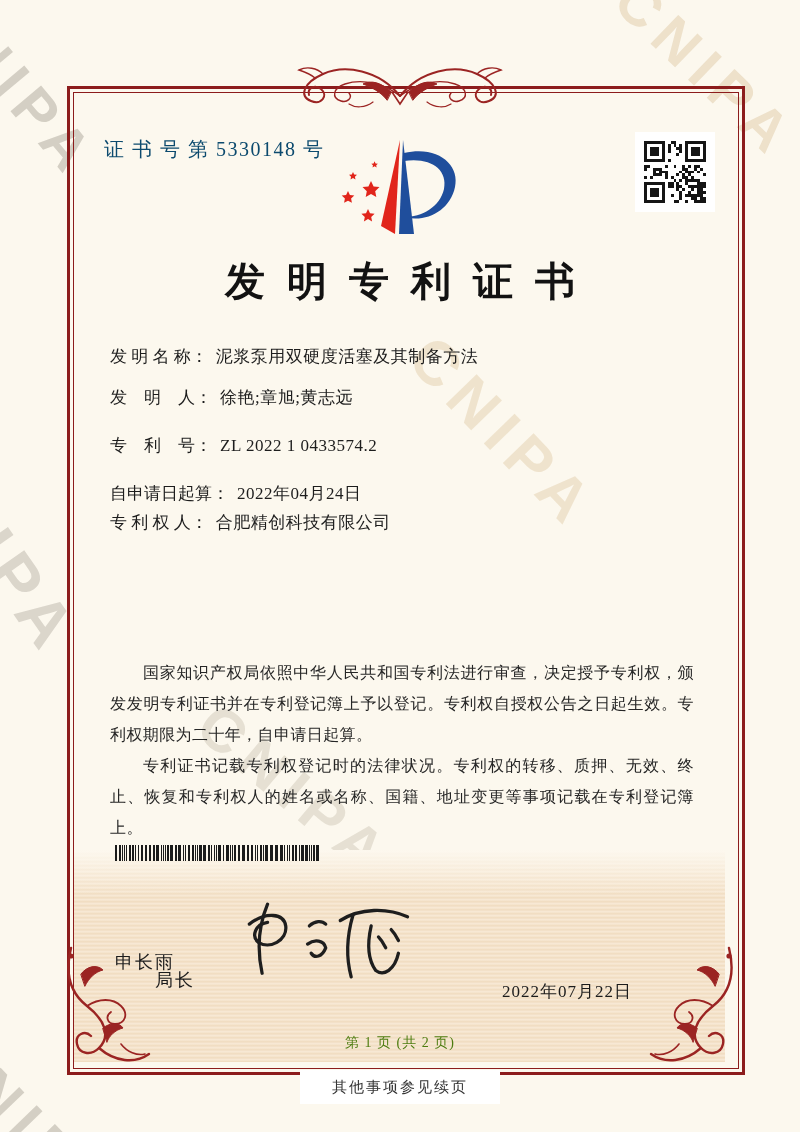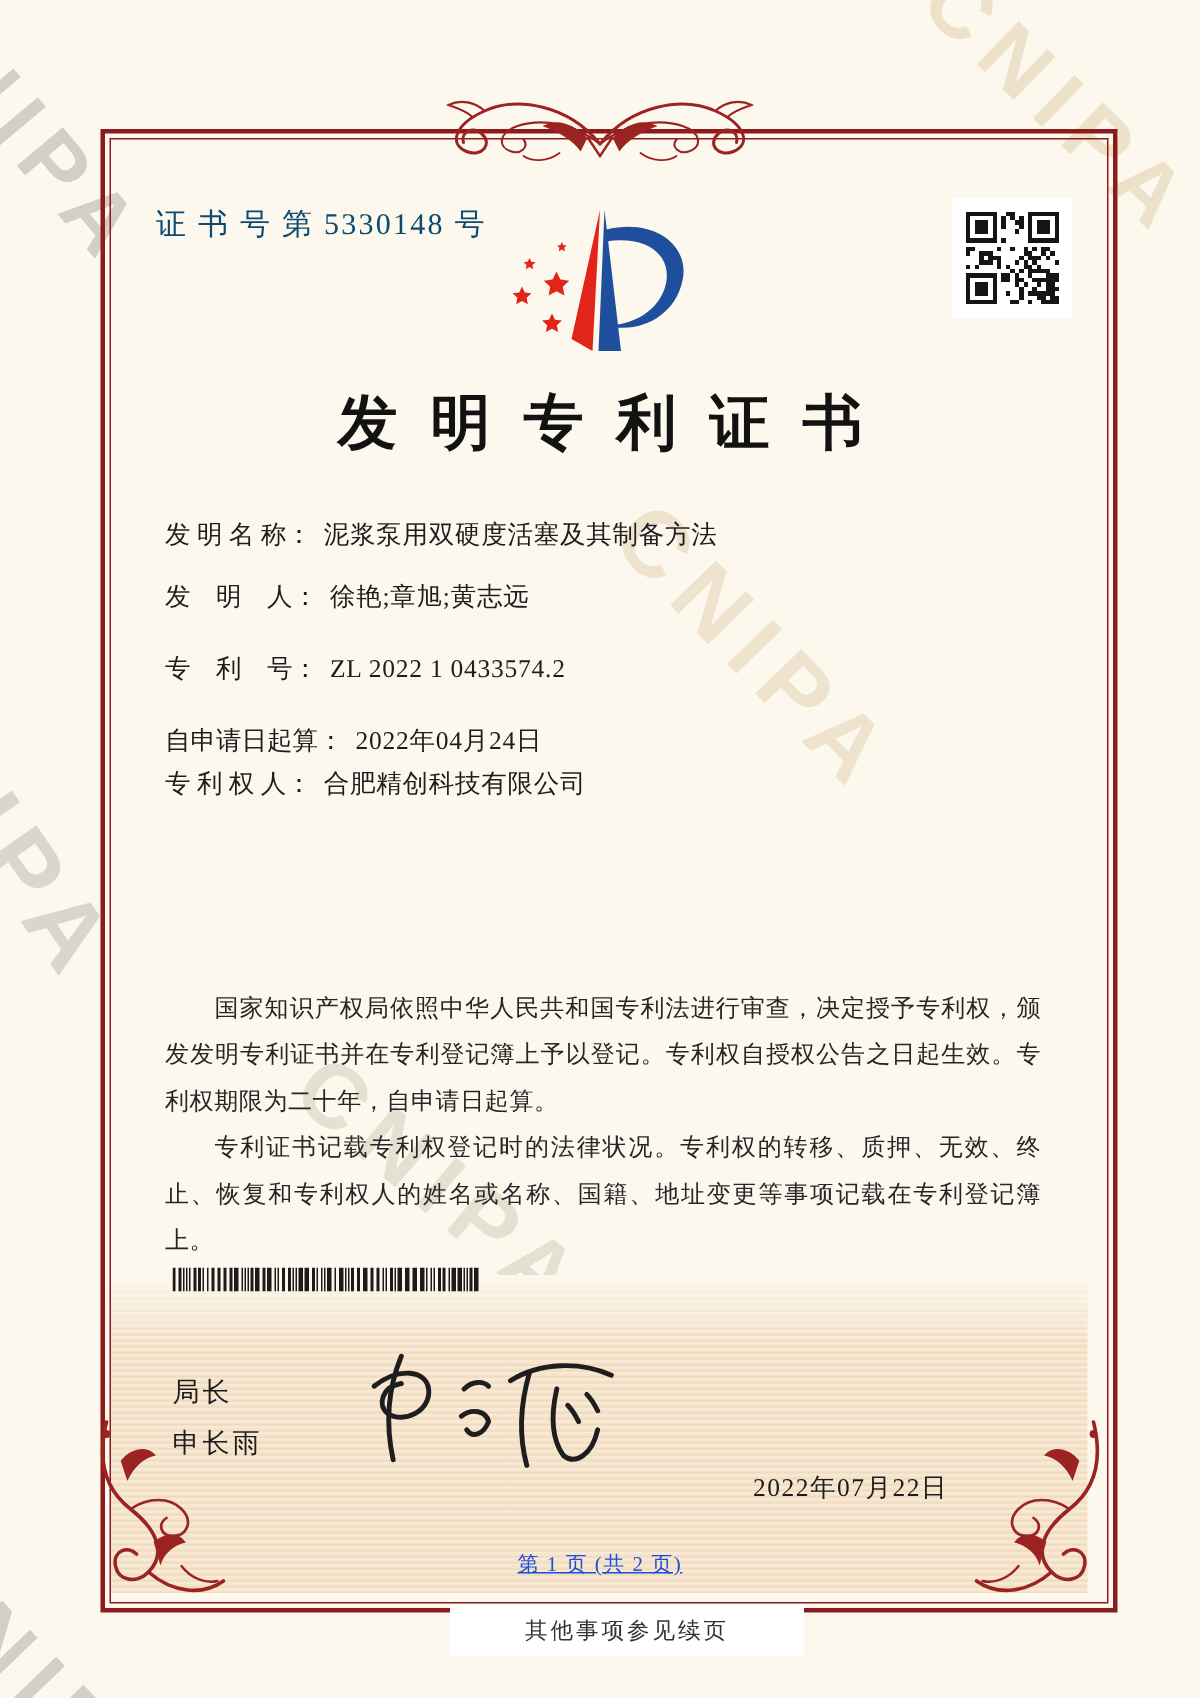--- a/index.html
+++ b/index.html
@@ -52,30 +52,30 @@
 
   
   .body-text{position:absolute;left:110px;top:657px;width:584px;z-index:4;}
   .body-text p{margin:0;font-size:16px;line-height:31px;color:#262626;
                text-align:justify;text-indent:33px;letter-spacing:.4px;}
 
   
   .barcode{position:absolute;left:115px;top:845px;z-index:4;}
   .sig-label{position:absolute;left:115px;z-index:4;color:#1c1c1c;
              font-family:"Liberation Sans","DejaVu Sans",sans-serif;font-size:18px;letter-spacing:2px;}
-  .sig-title{top:916px;}
+  .sig-title{top:968px;margin-left:40px;}
   .sig-name{top:950px;}
   .sig-hand{position:absolute;left:233px;top:893px;z-index:4;}
   .issue-date{position:absolute;left:502px;top:980px;font-size:17px;color:#1c1c1c;
               letter-spacing:1px;z-index:4;}
 
   
   .page-indicator{position:absolute;left:0;right:0;top:1034px;text-align:center;
-                  font-size:14px;color:#1d4ed8;letter-spacing:1px;z-index:4;text-decoration:underline;}
-  .cont-note{position:absolute;left:300px;top:1070px;width:236px;height:34px;background:#ffffff;
+                  font-size:14px;color:#4d7c0f;letter-spacing:1px;z-index:4;}
+  .cont-note{position:absolute;left:300px;top:1070px;width:200px;height:34px;background:#ffffff;
              z-index:4;display:flex;align-items:center;justify-content:center;
              font-size:15px;color:#333;letter-spacing:2px;}
 </style>
 </head>
 <body>
 
 <div class="page">
 
   <span class="wm wm1">CNIPA</span>
   <span class="wm wm2">CNIPA</span>

